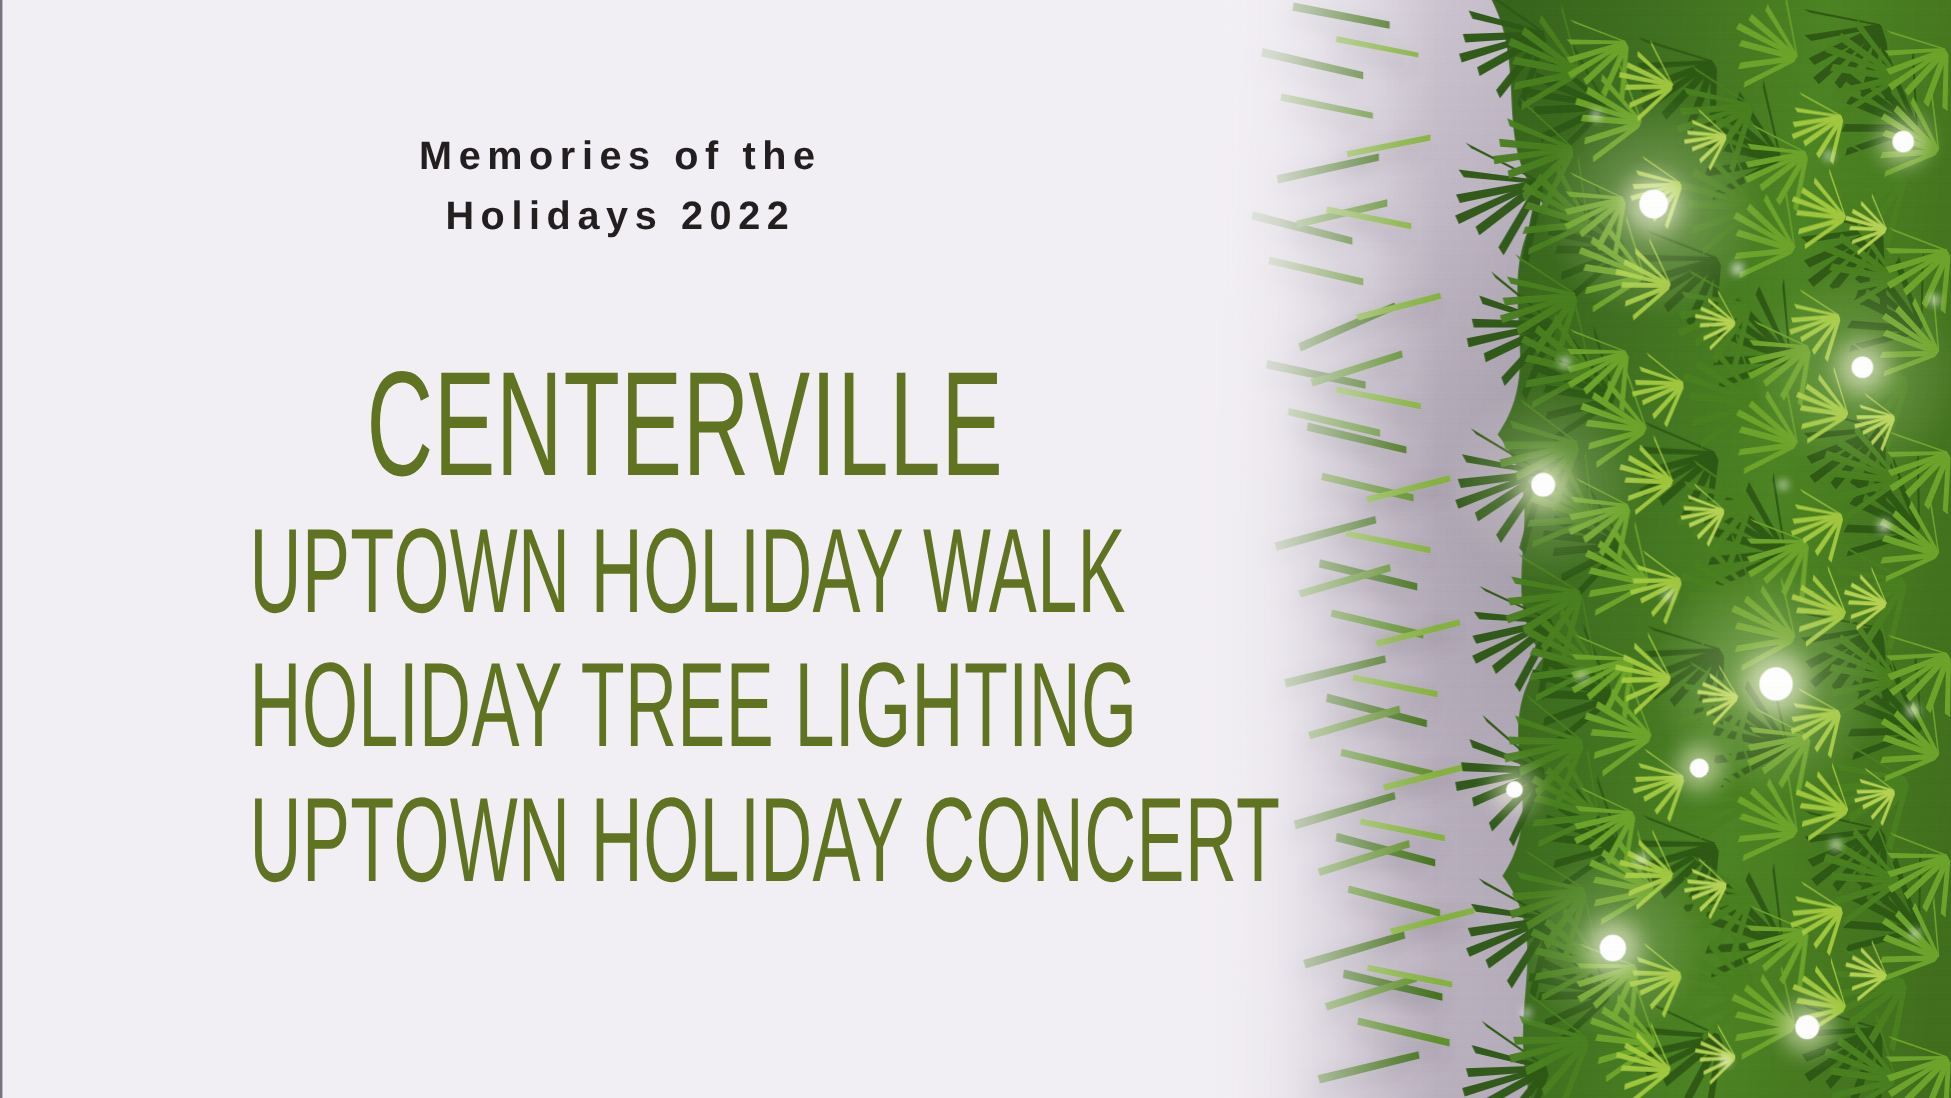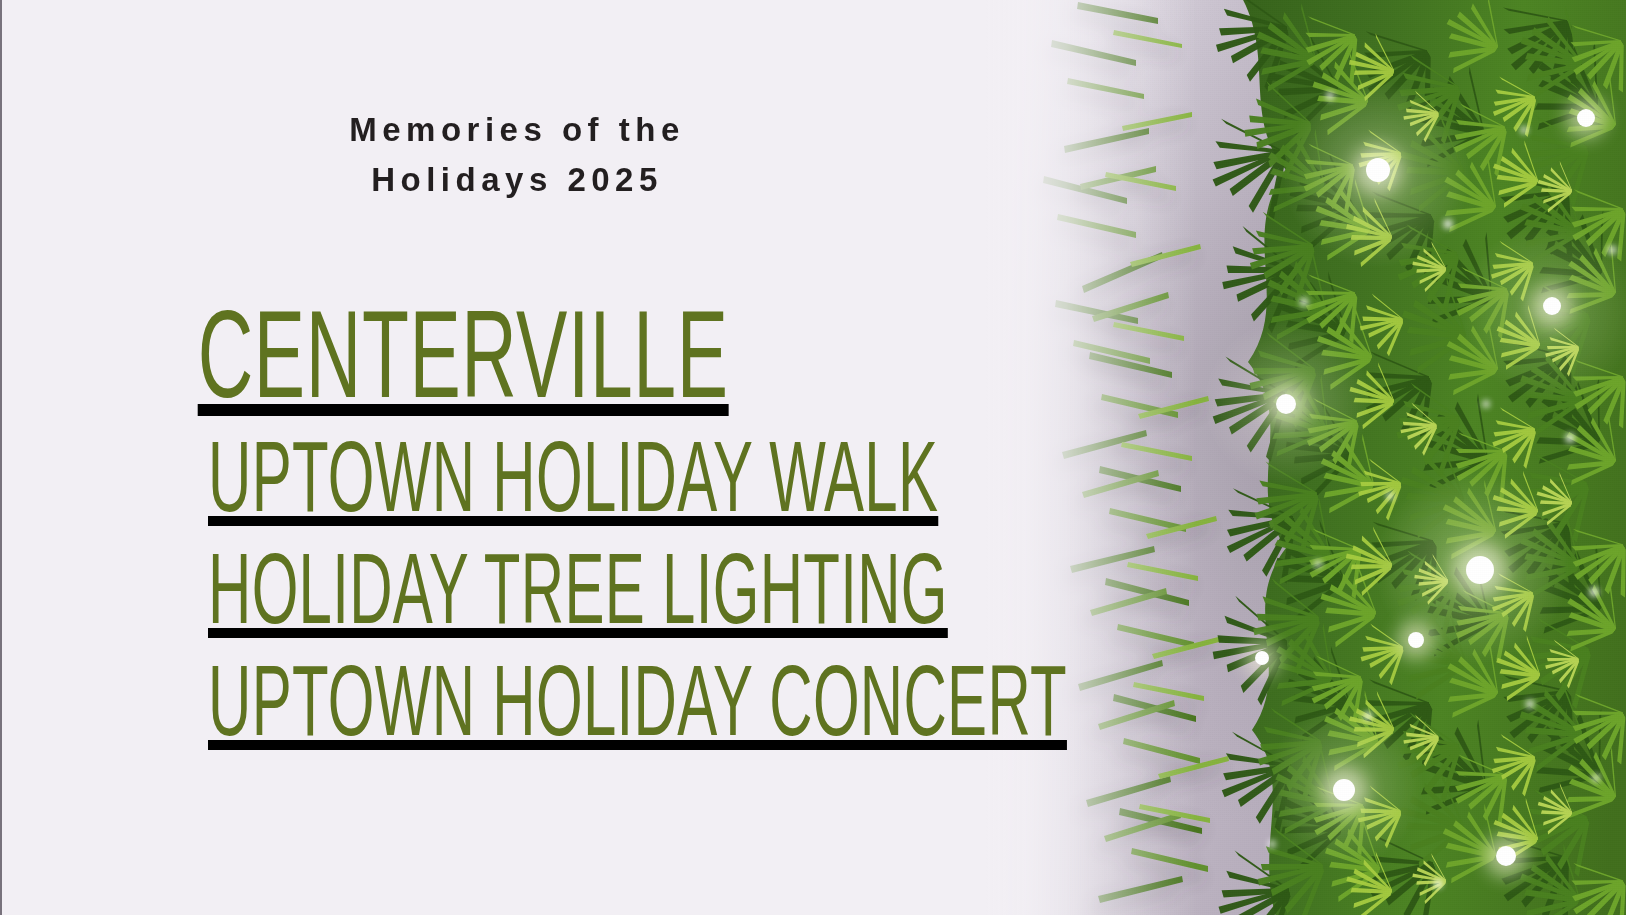--- a/index.html
+++ b/index.html
@@ -39,22 +39,21 @@
     font-size:33px;
     line-height:50px;
     letter-spacing:5.5px;
     white-space:pre-line;
   }
 
   .headline-stack {
     position:absolute;
     left:0; top:296px;
     width:1030px;
-    text-align:left;
-    text-decoration:underline;
+    text-align:right;
   }
 
   
   .display-line {
     color:#5f7320;
     font-family:"Liberation Sans Narrow","Liberation Sans", sans-serif;
     font-weight:400;
     text-transform:uppercase;
     white-space:nowrap;
     display:block;
@@ -147,21 +146,21 @@
   }
 </style>
 </head>
 <body>
 
 <div id="poster">
 
   <div class="content-panel">
 
     <div class="eyebrow">Memories of the
-Holidays 2025</div>
+Holidays 2022</div>
 
     <div class="headline-stack">
       <span class="display-line city">CENTERVILLE</span>
       <span class="display-line event">UPTOWN HOLIDAY WALK</span>
       <span class="display-line event">HOLIDAY TREE LIGHTING</span>
       <span class="display-line event">UPTOWN HOLIDAY CONCERT</span>
     </div>
 
   </div>
 

